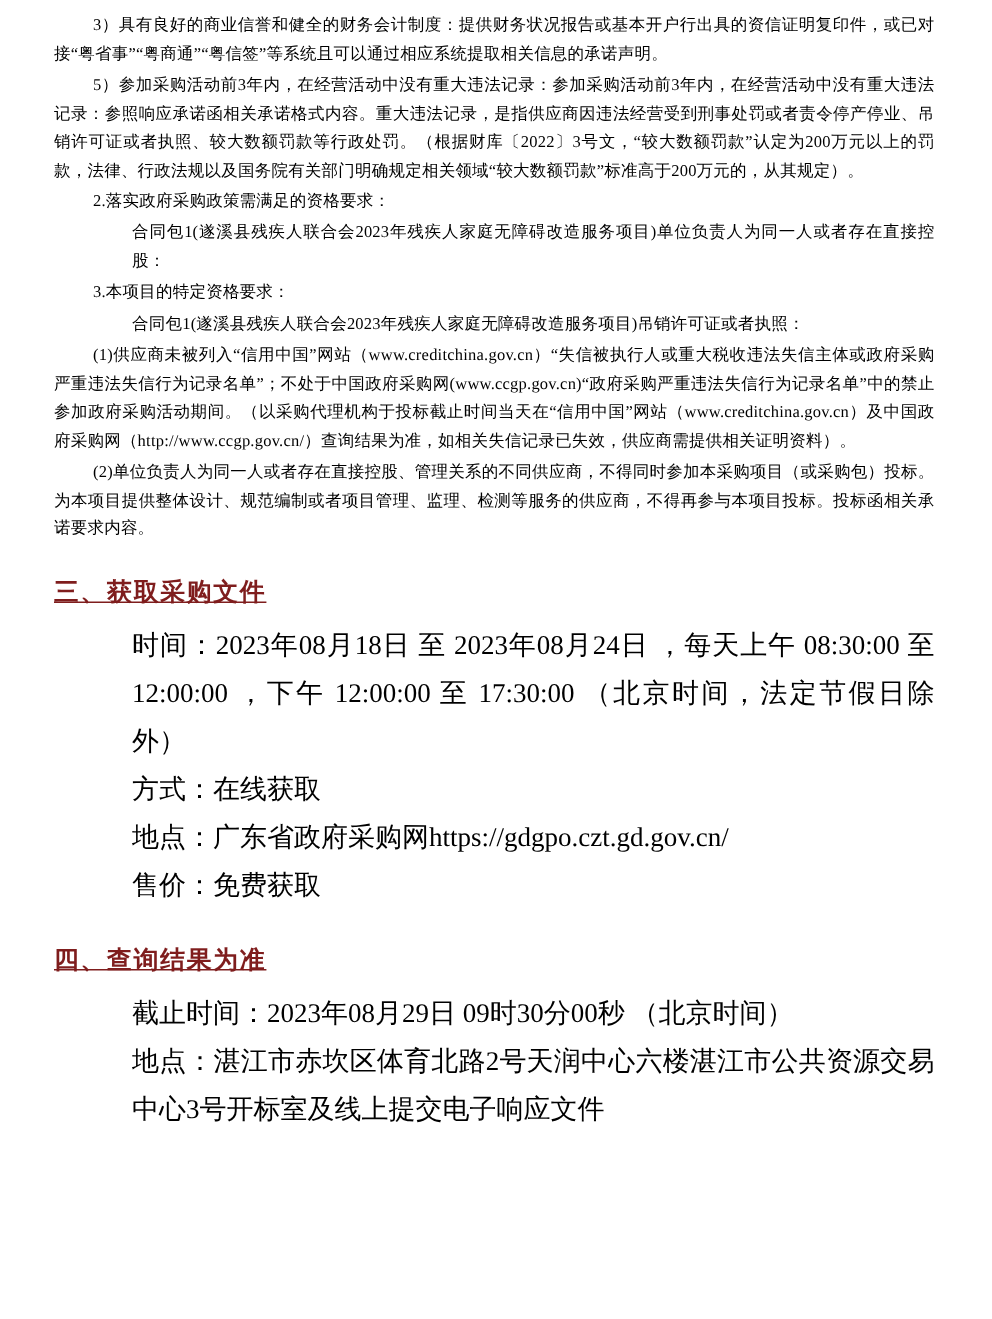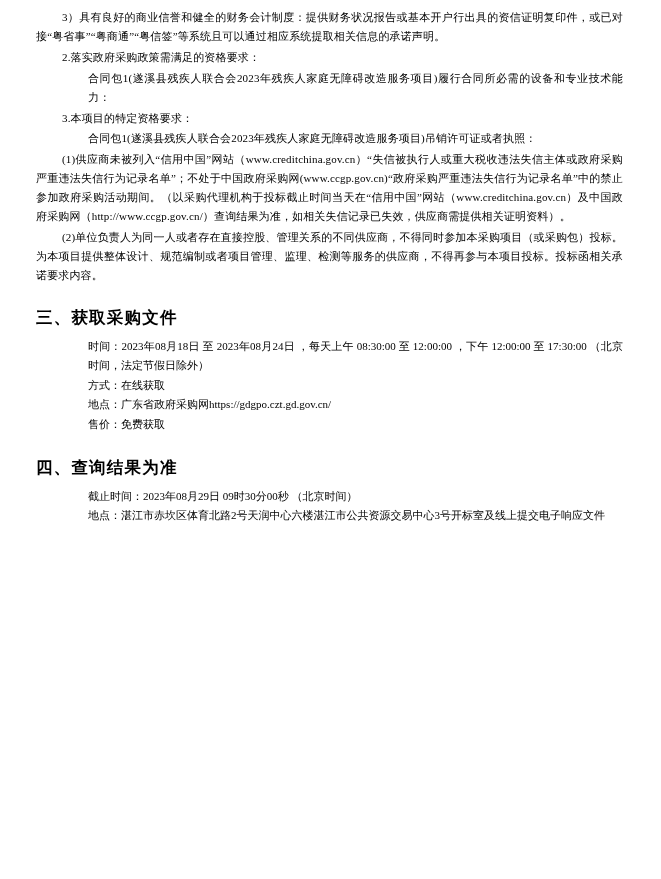--- a/index.html
+++ b/index.html
@@ -28,45 +28,47 @@
     letter-spacing: 0.15px;
   }
   .ind-deep { padding-left: 52px; }
   .ind-deep2 { padding-left: 78px; }
   .num-item { text-indent: 26px; }
   .sec-head {
     font-size: 16.5px;
     font-weight: bold;
     margin: 22px 0 8px 0;
     letter-spacing: 1.2px;
-    color: #000000;
+    color: #7f1d1d;
     font-family: "Liberation Serif", "DejaVu Serif", serif;
+    text-decoration: underline;
   }
   .sub-line-wrap {
-    font-size: 11px;
+    font-size: 18px;
     line-height: 1.78;
     padding-left: 52px;
     text-align: justify;
     text-justify: inter-ideograph;
     margin: 0;
     text-indent: 0;
   }
 </style>
 </head>
 <body>
 
 <div id="page">
 
   <p class="para num-item">3）具有良好的商业信誉和健全的财务会计制度：提供财务状况报告或基本开户行出具的资信证明复印件，或已对接“粤省事”“粤商通”“粤信签”等系统且可以通过相应系统提取相关信息的承诺声明。</p>
 
 
+  <p class="para num-item">5）参加采购活动前3年内，在经营活动中没有重大违法记录：参加采购活动前3年内，在经营活动中没有重大违法记录：参照响应承诺函相关承诺格式内容。重大违法记录，是指供应商因违法经营受到刑事处罚或者责令停产停业、吊销许可证或者执照、较大数额罚款等行政处罚。（根据财库〔2022〕3号文，“较大数额罚款”认定为200万元以上的罚款，法律、行政法规以及国务院有关部门明确规定相关领域“较大数额罚款”标准高于200万元的，从其规定）。</p>
 
   <p class="para num-item">2.落实政府采购政策需满足的资格要求：</p>
 
-  <p class="para ind-deep">合同包1(遂溪县残疾人联合会2023年残疾人家庭无障碍改造服务项目)履行合同所必需的设备和专业技术能力：</p>
+  <p class="para ind-deep">合同包1(遂溪县残疾人联合会2023年残疾人家庭无障碍改造服务项目)单位负责人为同一人或者存在直接控股：</p>
 
 
   <p class="para num-item">3.本项目的特定资格要求：</p>
 
   <p class="para ind-deep">合同包1(遂溪县残疾人联合会2023年残疾人家庭无障碍改造服务项目)吊销许可证或者执照：</p>
 
   <p class="para num-item">(1)供应商未被列入“信用中国”网站（www.creditchina.gov.cn）“失信被执行人或重大税收违法失信主体或政府采购严重违法失信行为记录名单”；不处于中国政府采购网(www.ccgp.gov.cn)“政府采购严重违法失信行为记录名单”中的禁止参加政府采购活动期间。（以采购代理机构于投标截止时间当天在“信用中国”网站（www.creditchina.gov.cn）及中国政府采购网（http://www.ccgp.gov.cn/）查询结果为准，如相关失信记录已失效，供应商需提供相关证明资料）。</p>
 
   <p class="para num-item">(2)单位负责人为同一人或者存在直接控股、管理关系的不同供应商，不得同时参加本采购项目（或采购包）投标。为本项目提供整体设计、规范编制或者项目管理、监理、检测等服务的供应商，不得再参与本项目投标。投标函相关承诺要求内容。</p>
 

